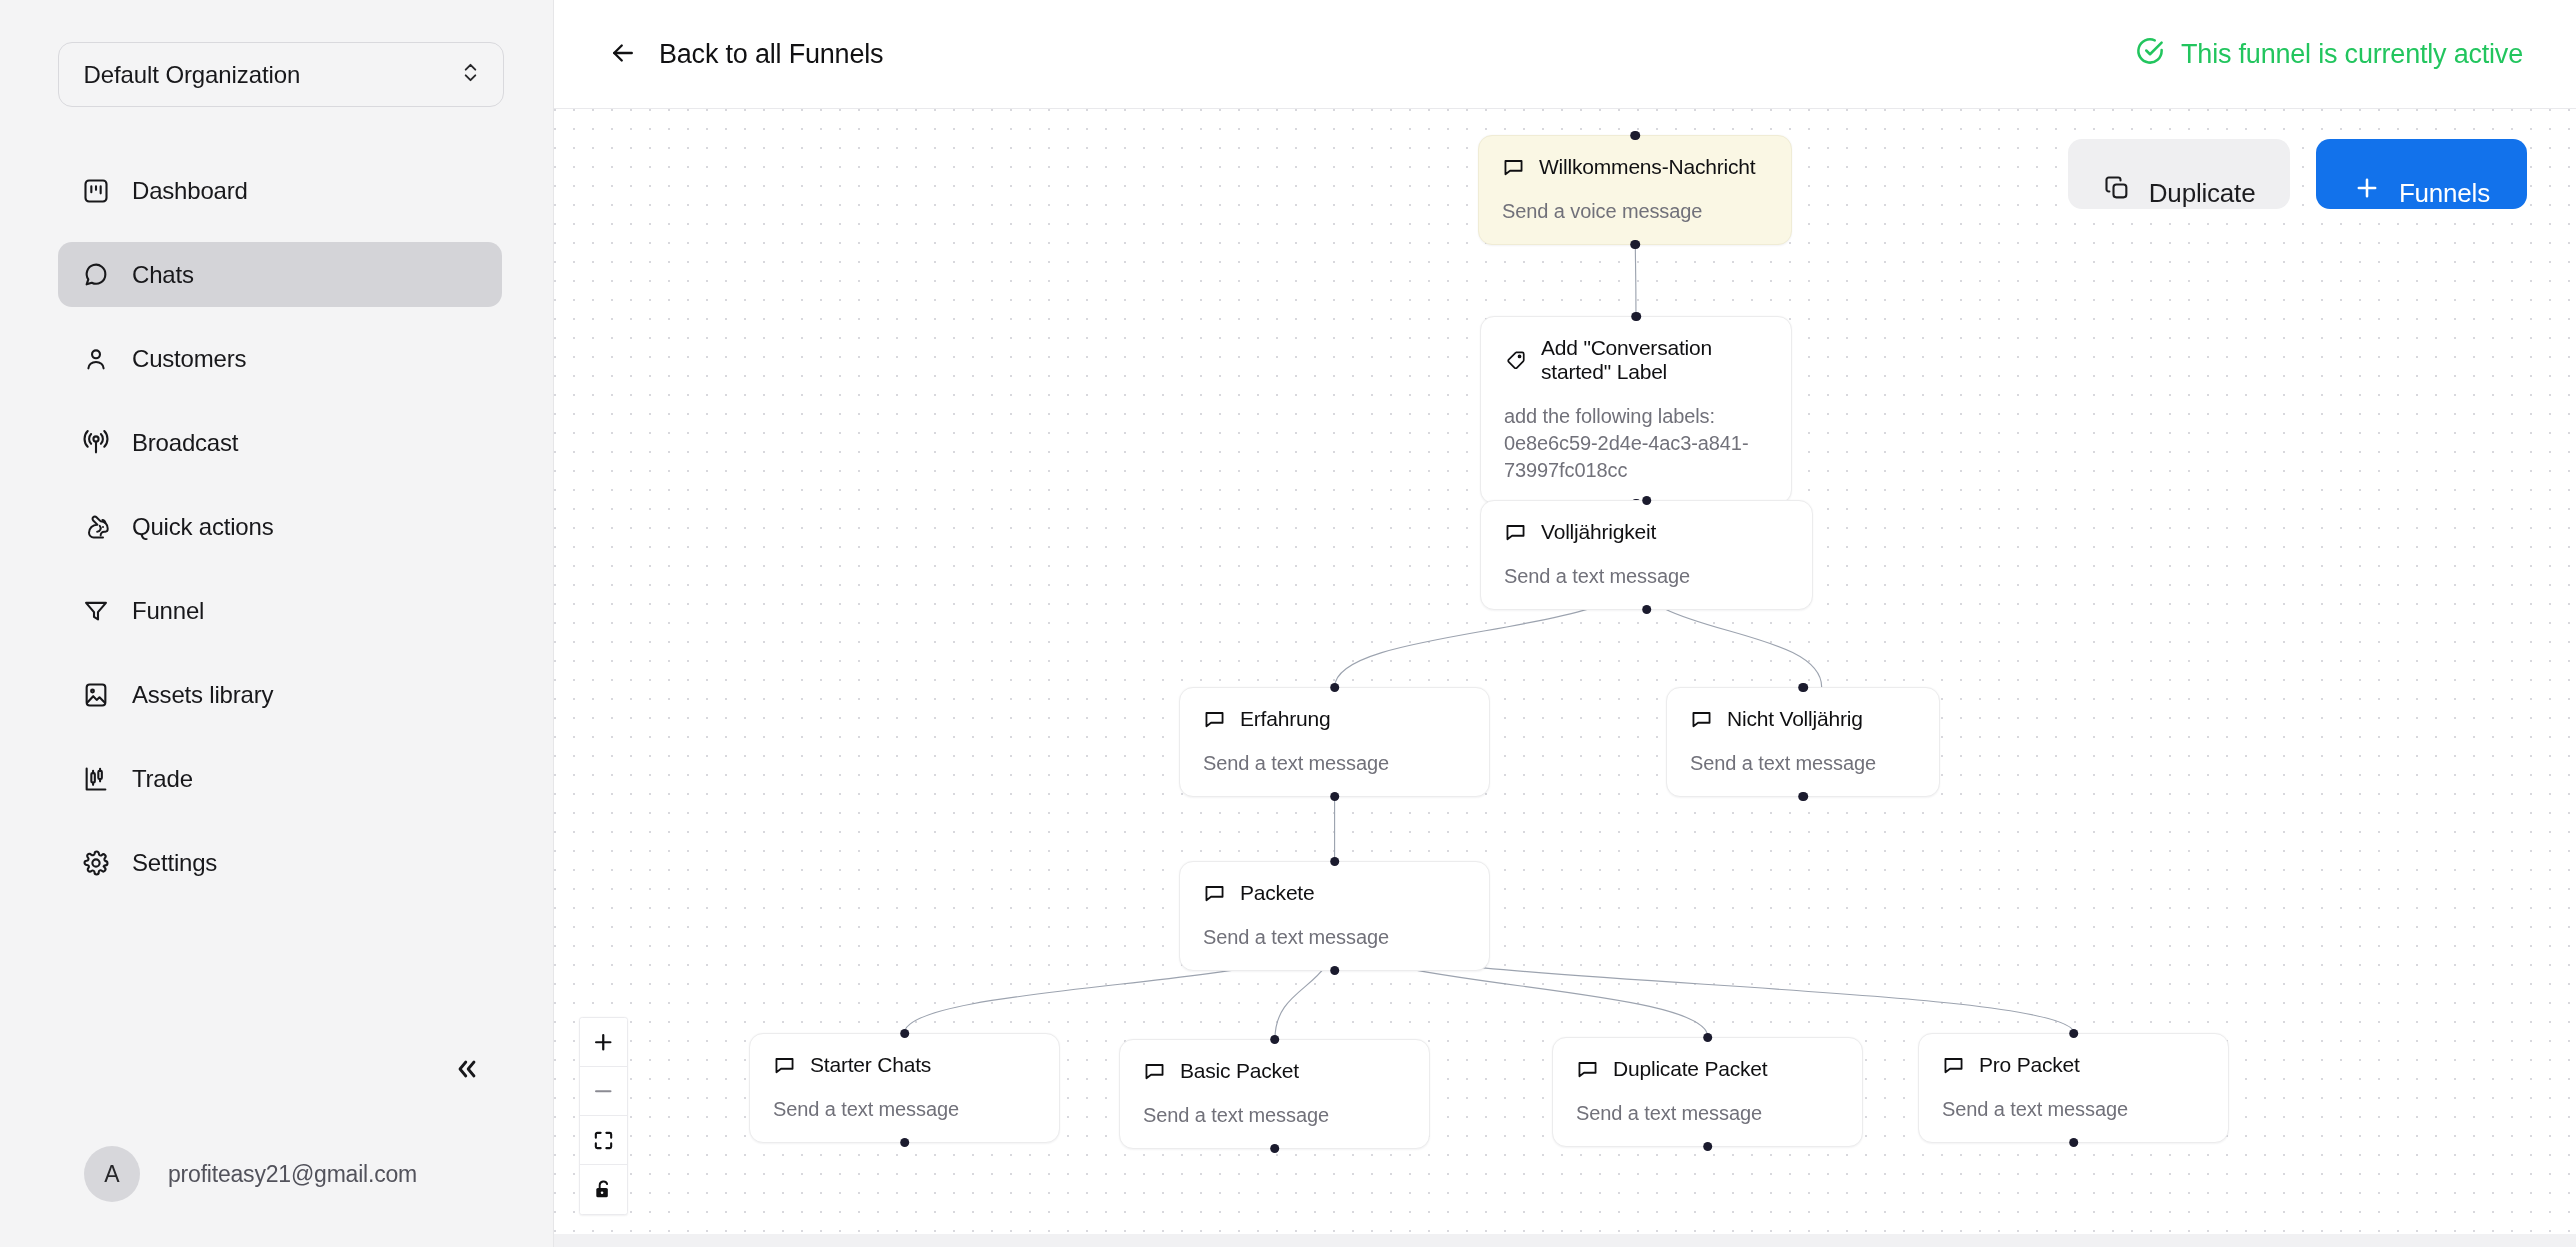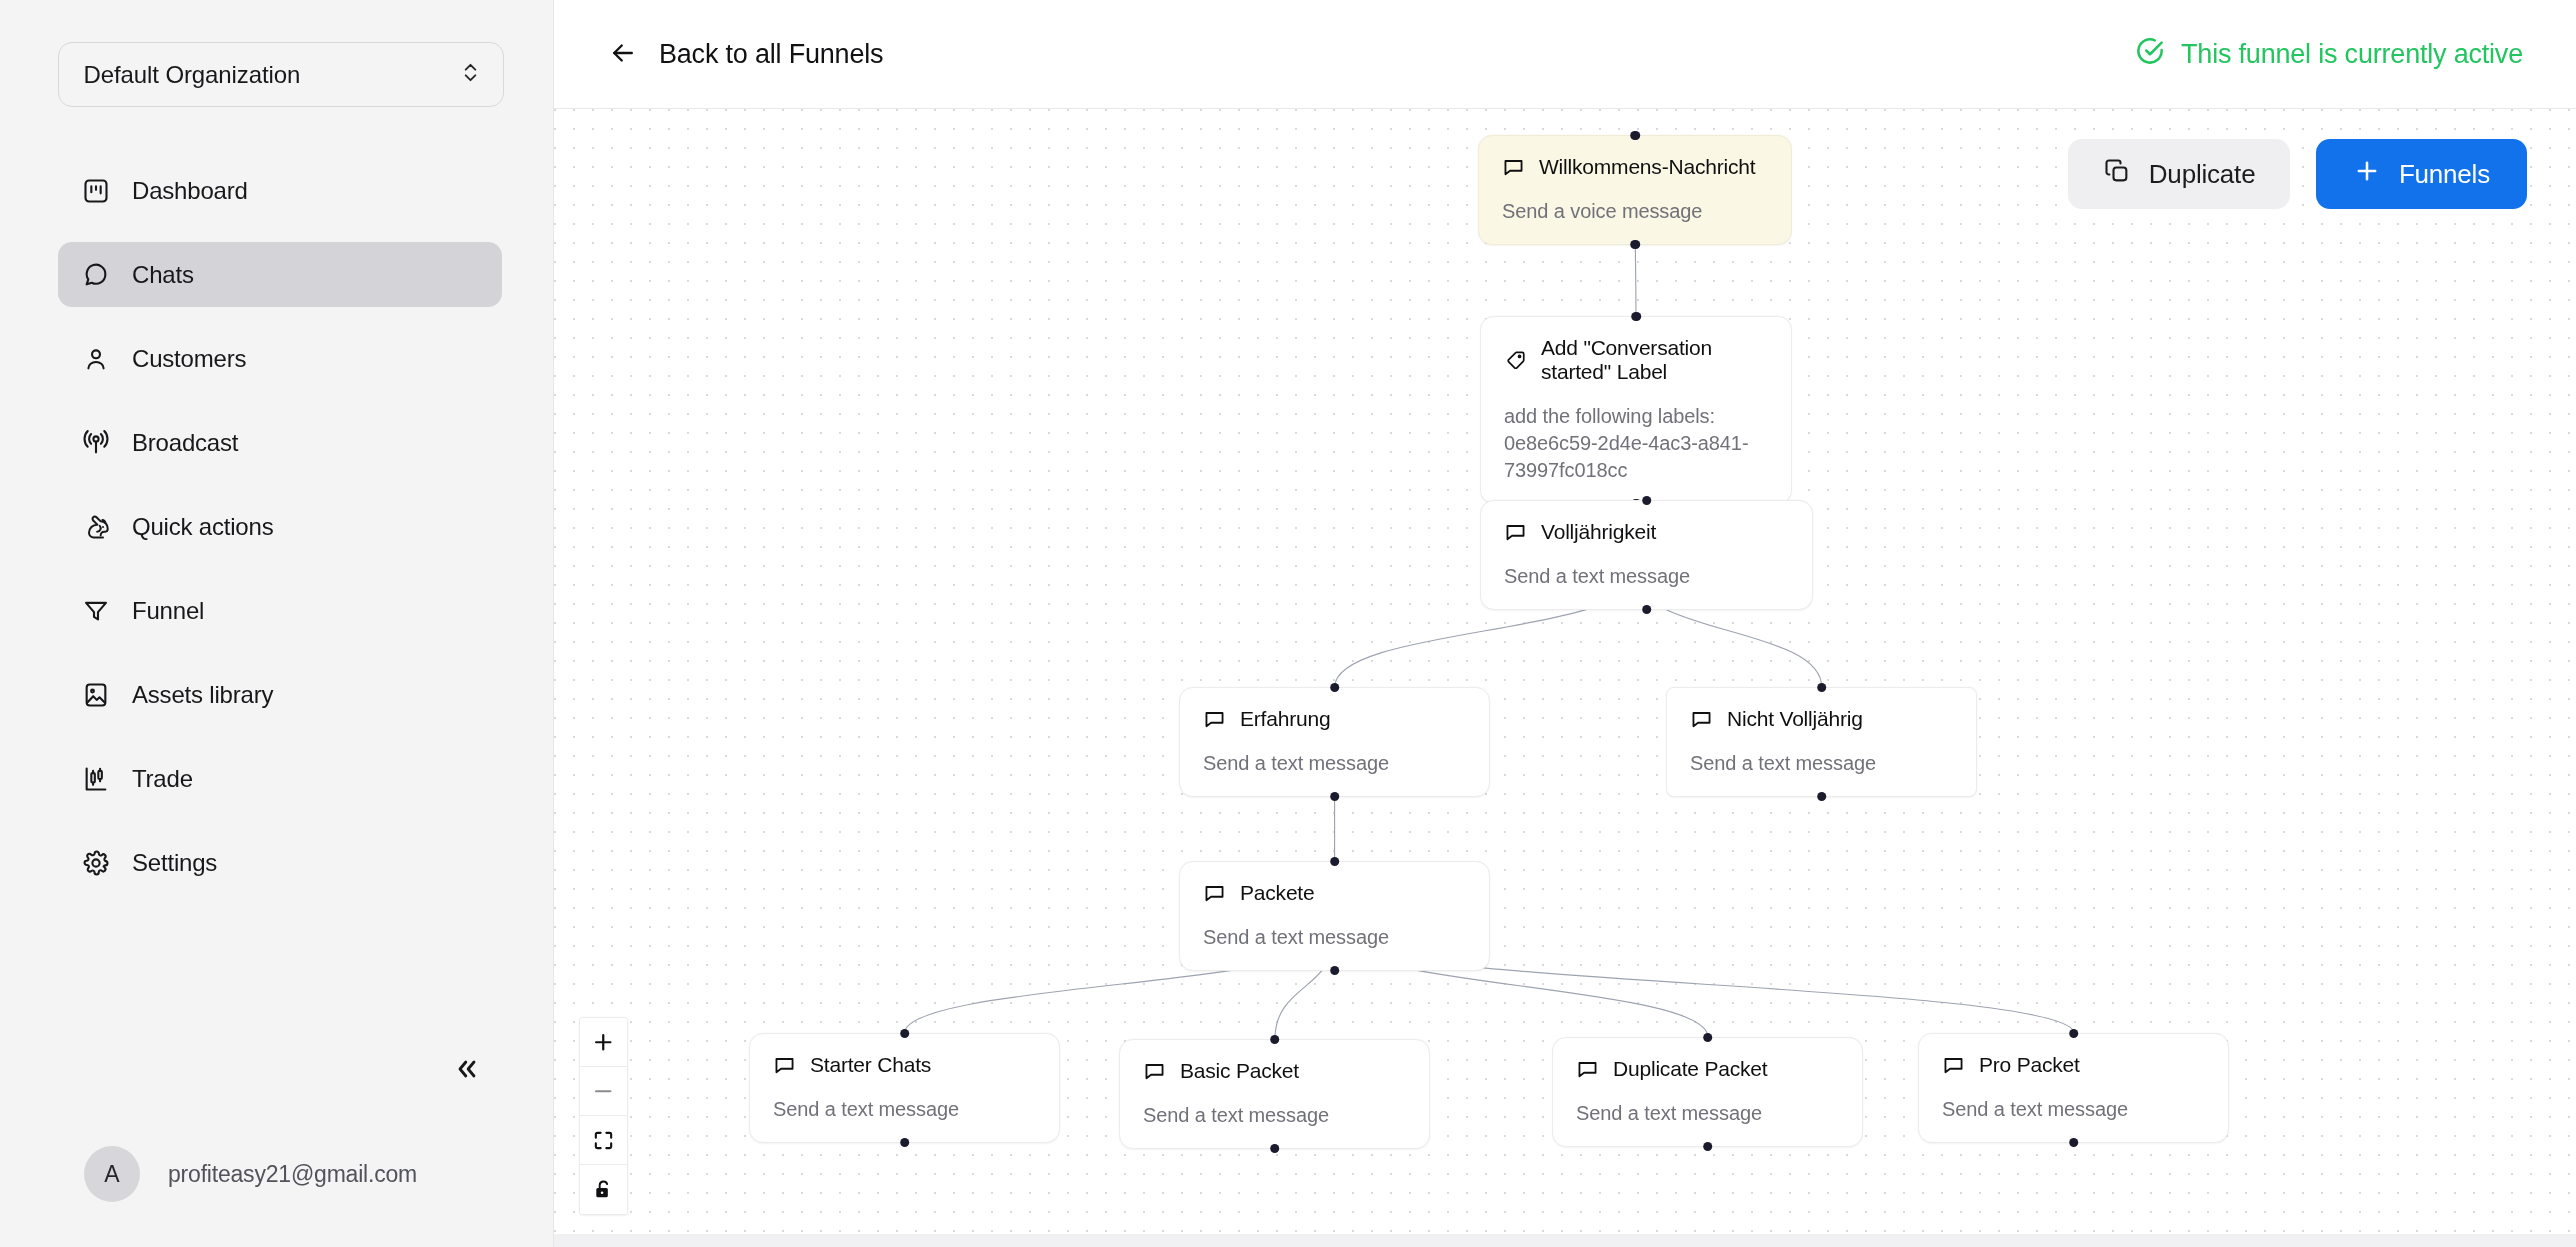--- a/index.html
+++ b/index.html
@@ -135,21 +135,21 @@
   }
   .zoom-btn:last-child { border-bottom: none; }
   .zoom-btn svg { display: block; }
 
   
   .canvas-actions {
     position: absolute; right: 49px; top: 30px;
     display: flex; align-items: center; gap: 26px; z-index: 5;
   }
   .btn {
-    display: flex; align-items: center; justify-content: center; gap: 17.5px;
+    display: flex; align-items: flex-end; justify-content: center; gap: 17.5px;
     height: 70px; border-radius: 14px; cursor: pointer;
     font-size: 26px; letter-spacing: -0.2px;
   }
   .btn-secondary { background: #efeff1; color: #1c1c1f; padding: 0 35px; }
   .btn-primary { background: #1272eb; color: #fff; padding: 0 37px; }
 
   .scroll-strip {
     position: absolute; left: 0; right: 0; bottom: 0; height: 14px;
     background: #f1f1f3; z-index: 7;
   }
@@ -381,21 +381,21 @@
             <svg viewBox="0 0 24 24" fill="none" stroke="#101012" stroke-width="1.9" stroke-linejoin="round">
                 <path d="M3.6 5.2h16.8v10.2H8.4L3.6 19z"></path>
               </svg>
           </span>
           <span class="node-title">Erfahrung</span>
         </div>
         <div class="node-sub">Send a text message</div>
         <div class="port bot"></div>
       </div>
 
-      <div class="node" style="left:1112px; top:578px; width:311px;border-radius:8px;">
+      <div class="node" style="left:1112px; top:578px; width:274px;">
         <div class="port top"></div>
         <div class="node-head">
           <span class="node-ico">
             <svg viewBox="0 0 24 24" fill="none" stroke="#101012" stroke-width="1.9" stroke-linejoin="round">
                 <path d="M3.6 5.2h16.8v10.2H8.4L3.6 19z"></path>
               </svg>
           </span>
           <span class="node-title">Nicht Volljährig</span>
         </div>
         <div class="node-sub">Send a text message</div>

